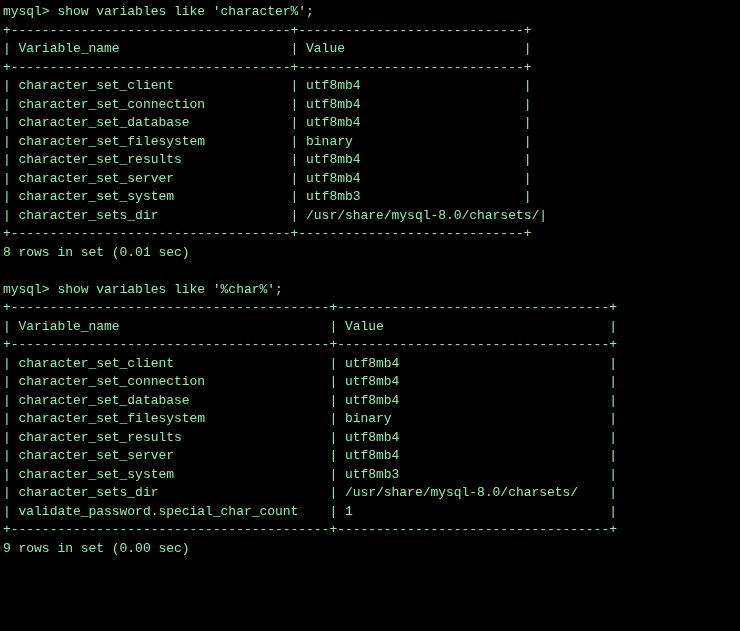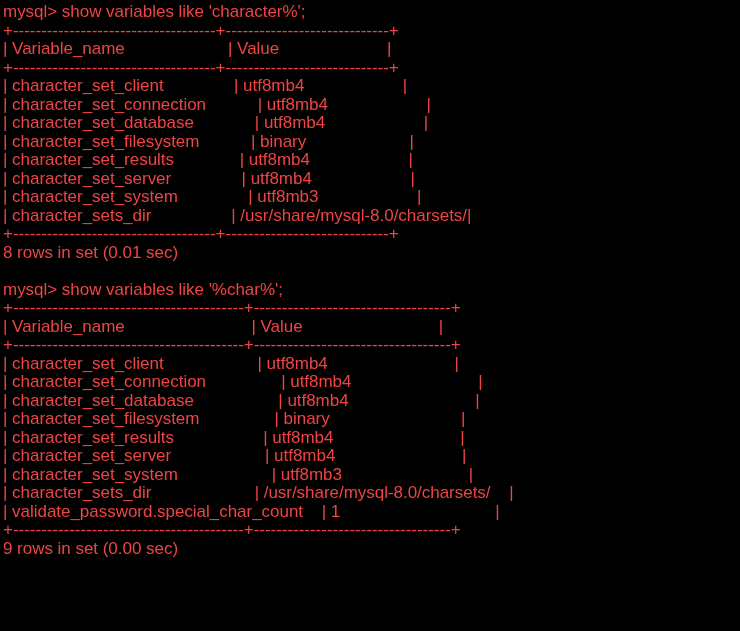--- a/index.html
+++ b/index.html
@@ -22,23 +22,23 @@
     line-height: 18.5px;
     letter-spacing: 0px;
     padding: 3px 0 0 3px;
     box-sizing: border-box;
     white-space: pre;
     -webkit-font-smoothing: antialiased;
   }
   .line {
     height: 18.5px;
     white-space: pre;
-    font-family: Liberation Sans, sans-serif;
-    font-size: 17px;
-    color: #ef4444;
+    font-family: Liberation Mono, monospace;
+    font-size: 13px;
+    color: #86efac;
     letter-spacing: -0.03px;
   }
   .line.blank {
     height: 18.5px;
   }
 </style>
 </head>
 <body>
 
 <div id="terminal"><div class="line">mysql&gt; show variables like 'character%';</div><div class="line">+------------------------------------+-----------------------------+</div><div class="line">| Variable_name                      | Value                       |</div><div class="line">+------------------------------------+-----------------------------+</div><div class="line">| character_set_client               | utf8mb4                     |</div><div class="line">| character_set_connection           | utf8mb4                     |</div><div class="line">| character_set_database             | utf8mb4                     |</div><div class="line">| character_set_filesystem           | binary                      |</div><div class="line">| character_set_results              | utf8mb4                     |</div><div class="line">| character_set_server               | utf8mb4                     |</div><div class="line">| character_set_system               | utf8mb3                     |</div><div class="line">| character_sets_dir                 | /usr/share/mysql-8.0/charsets/|</div><div class="line">+------------------------------------+-----------------------------+</div><div class="line">8 rows in set (0.01 sec)</div><div class="line blank">&nbsp;</div><div class="line">mysql&gt; show variables like '%char%';</div><div class="line">+-----------------------------------------+-----------------------------------+</div><div class="line">| Variable_name                           | Value                             |</div><div class="line">+-----------------------------------------+-----------------------------------+</div><div class="line">| character_set_client                    | utf8mb4                           |</div><div class="line">| character_set_connection                | utf8mb4                           |</div><div class="line">| character_set_database                  | utf8mb4                           |</div><div class="line">| character_set_filesystem                | binary                            |</div><div class="line">| character_set_results                   | utf8mb4                           |</div><div class="line">| character_set_server                    | utf8mb4                           |</div><div class="line">| character_set_system                    | utf8mb3                           |</div><div class="line">| character_sets_dir                      | /usr/share/mysql-8.0/charsets/    |</div><div class="line">| validate_password.special_char_count    | 1                                 |</div><div class="line">+-----------------------------------------+-----------------------------------+</div><div class="line">9 rows in set (0.00 sec)</div></div>

